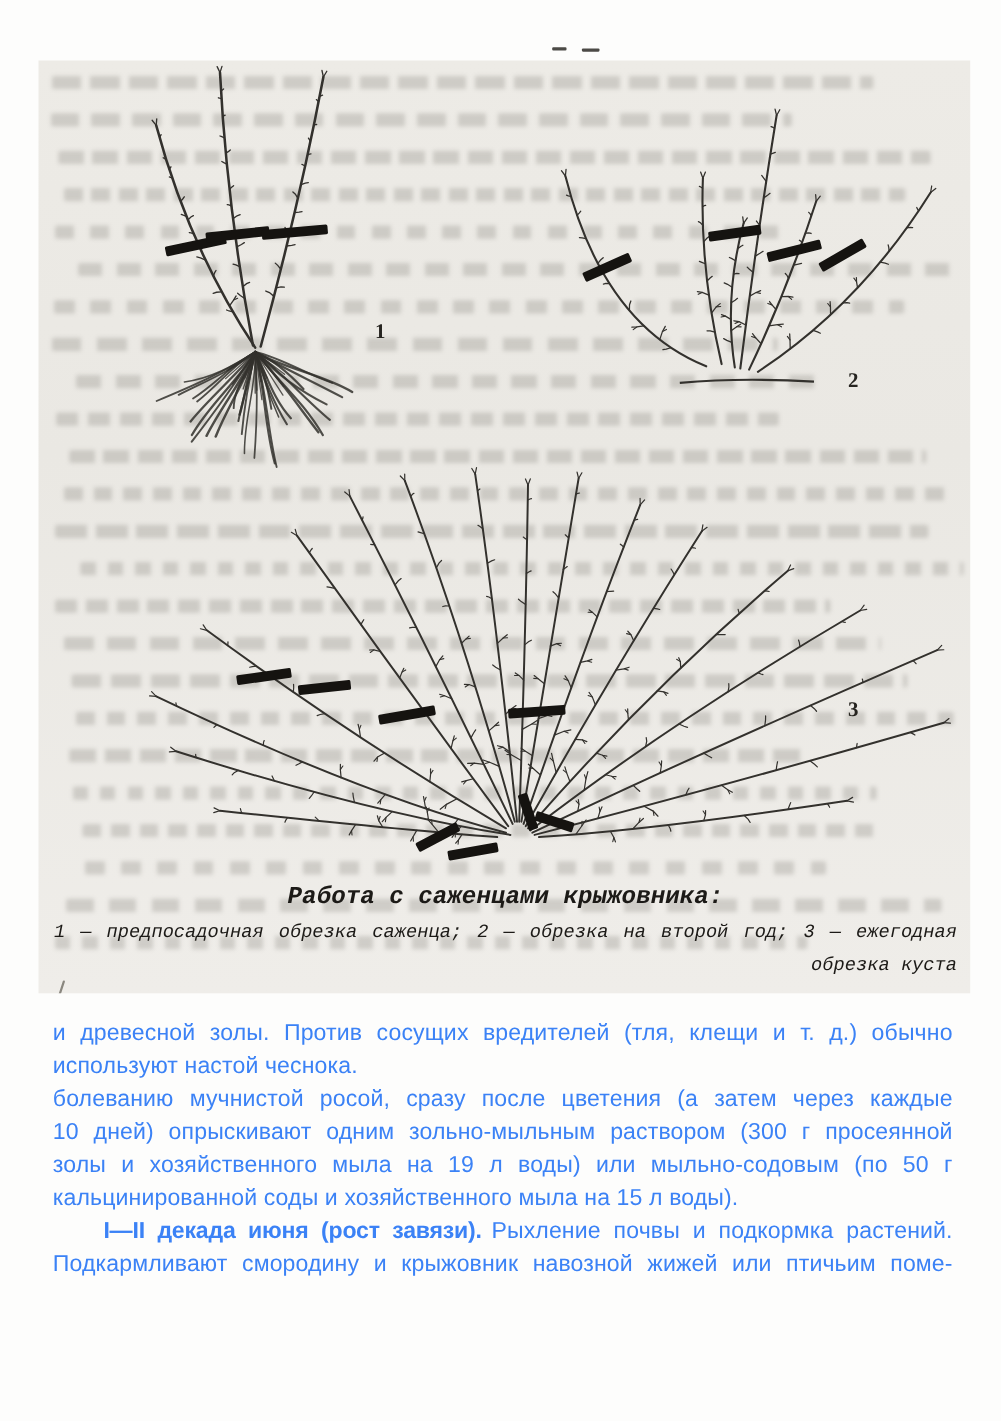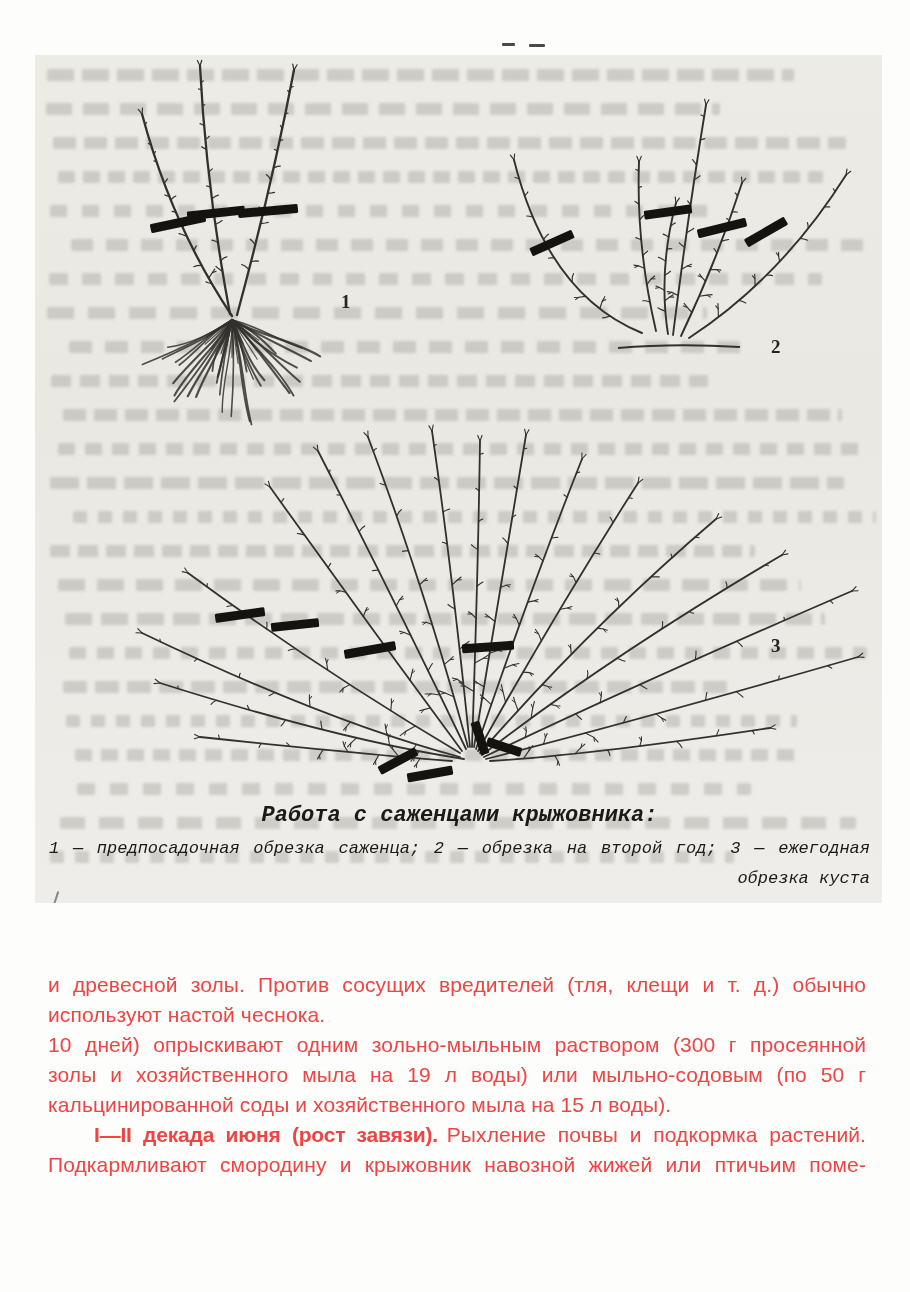--- a/index.html
+++ b/index.html
@@ -26,21 +26,21 @@
            font-family:Liberation Mono, monospace;font-style:italic;color:#1c1a17;}
   .cap-title{text-align:center;font-weight:700;font-size:22px;line-height:30px;}
   .cap-line2{font-size:17px;line-height:30px;margin-top:3px;
              text-align:justify;text-align-last:justify;}
   .cap-line3{font-size:17px;line-height:30px;text-align:right;}
   
   .dash{position:absolute;background:#4c4a46;border-radius:1px;filter:blur(.4px);}
   #dash1{left:502px;top:43px;width:13px;height:3px;}
   #dash2{left:529px;top:44px;width:16px;height:3px;}
   
-  .bodytext{position:absolute;left:48px;top:970px;width:818px;color:#ef4444;
+  .bodytext{position:absolute;left:48px;top:924px;width:818px;color:#3b82f6;
             font-size:21px;line-height:30px;letter-spacing:.1px;}
   .line{text-align:justify;text-align-last:justify;}
   .line.last{text-align-last:left;}
   .ind{padding-left:46px;}
   .b{font-weight:700;margin-right:.42em;letter-spacing:-.2px;}
 </style>
 </head>
 <body>
 
 <div class="page">
@@ -543,20 +543,21 @@
     <div class="caption">
       <div class="cap-title">Работа с саженцами крыжовника:</div>
       <div class="cap-line2">1 — предпосадочная обрезка саженца; 2 — обрезка на второй год; 3 — ежегодная</div>
       <div class="cap-line3">обрезка куста</div>
     </div>
   </div>
 
   <div class="bodytext">
     <div class="line">и древесной золы. Против сосущих вредителей (тля, клещи и т. д.) обычно</div>
     <div class="line last">используют настой чеснока.</div>
+    <div class="line">болеванию мучнистой росой, сразу после цветения (а затем через каждые</div>
     <div class="line">10 дней) опрыскивают одним зольно-мыльным раствором (300 г просеянной</div>
     <div class="line">золы и хозяйственного мыла на 19 л воды) или мыльно-содовым (по 50 г</div>
     <div class="line last">кальцинированной соды и хозяйственного мыла на 15 л воды).</div>
     <div class="line ind">
       <span class="b">I—II декада июня (рост завязи).</span><span>Рыхление почвы и подкормка растений.</span>
     </div>
     <div class="line">Подкармливают смородину и крыжовник навозной жижей или птичьим поме-</div>
   </div>
 
 </div>

